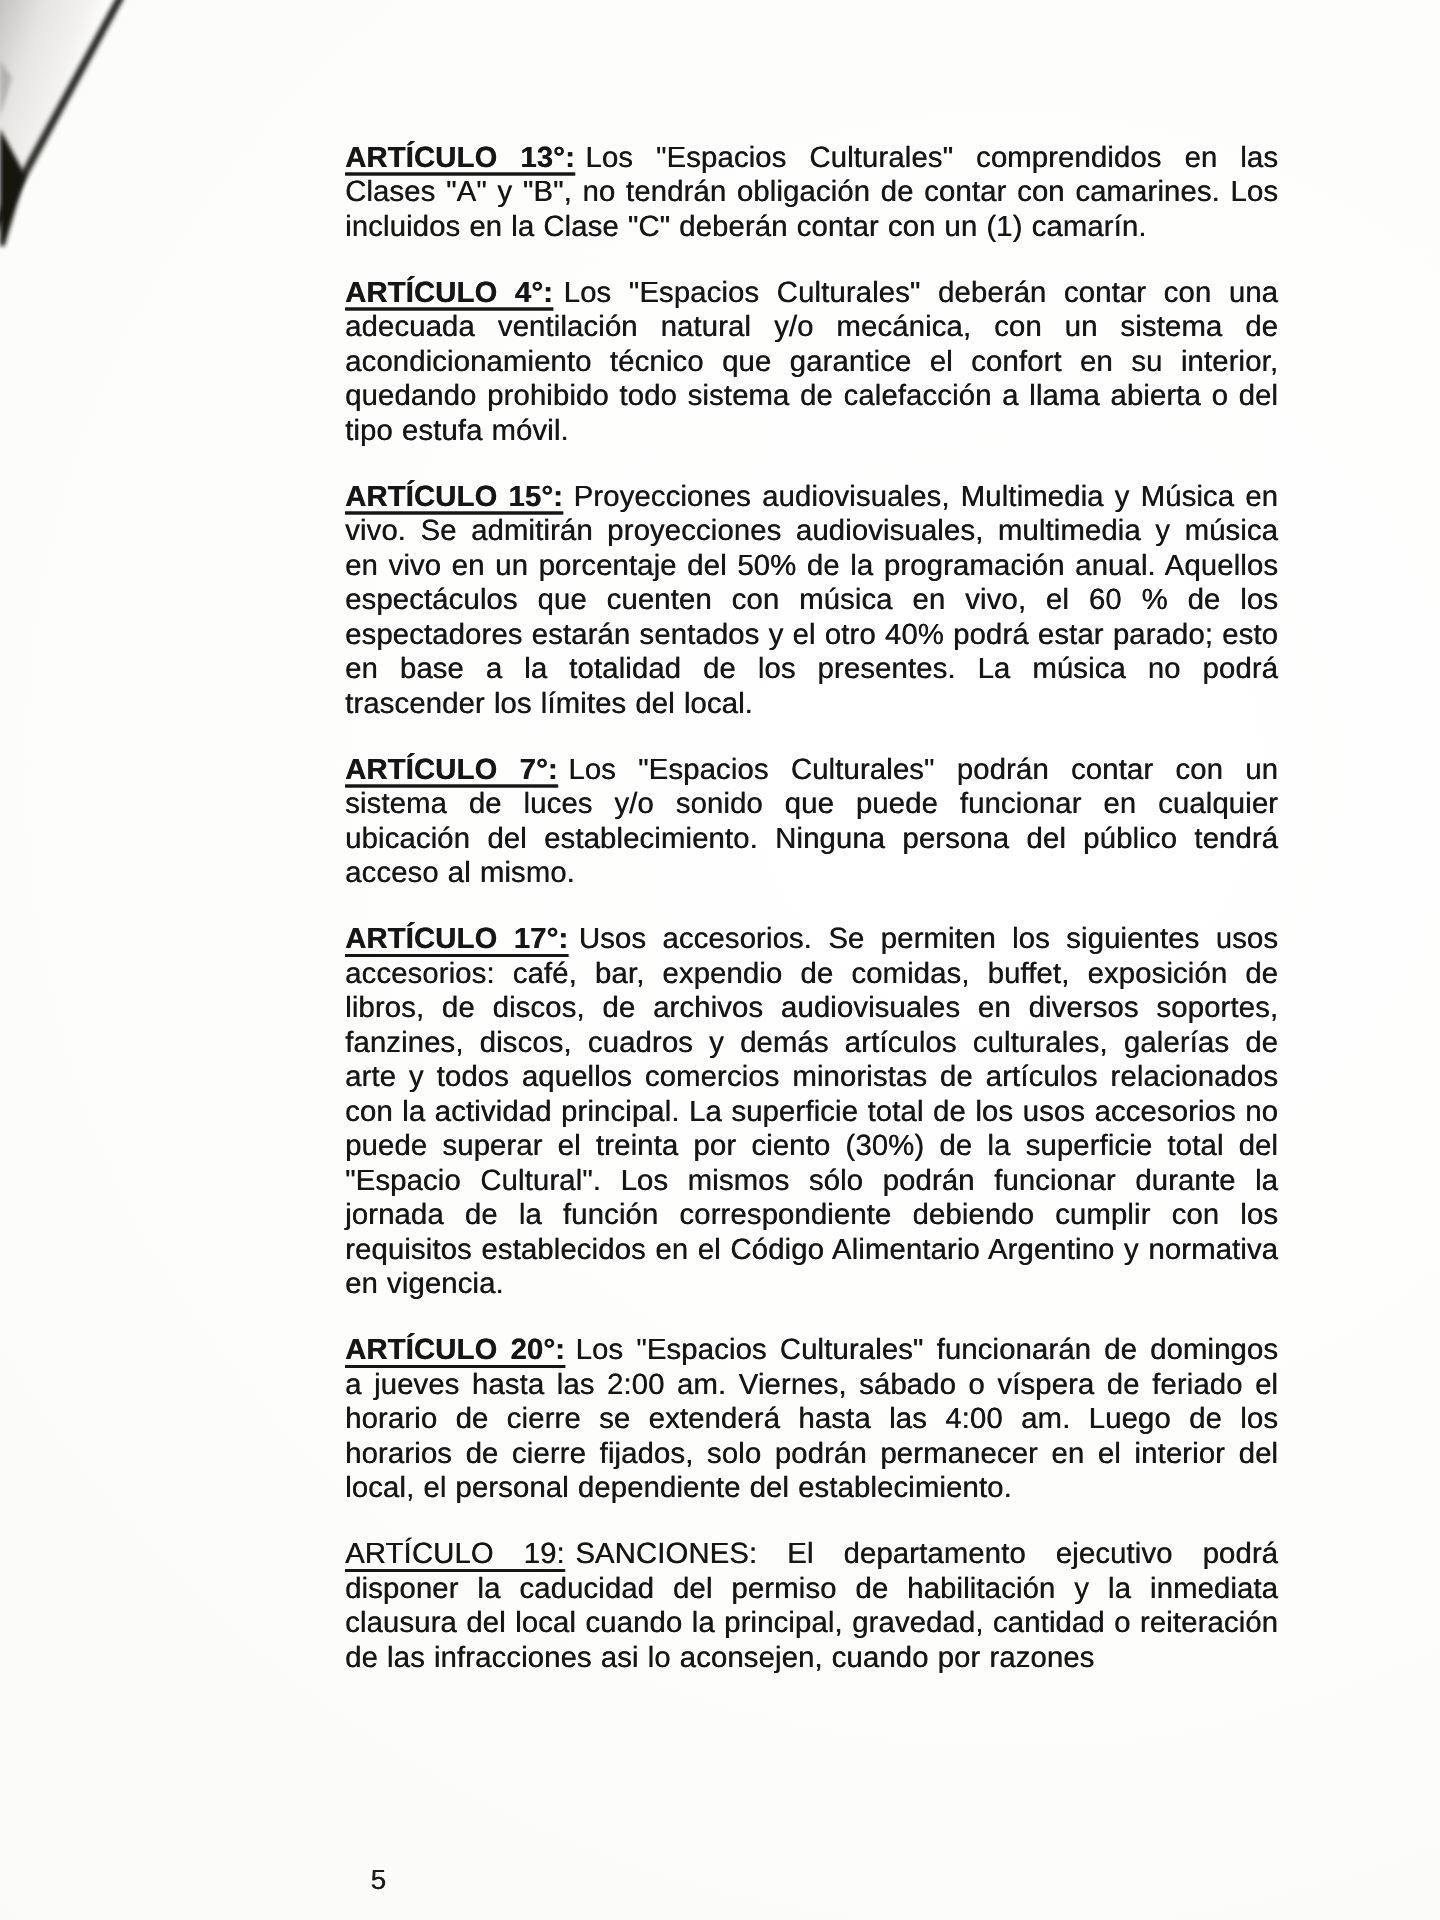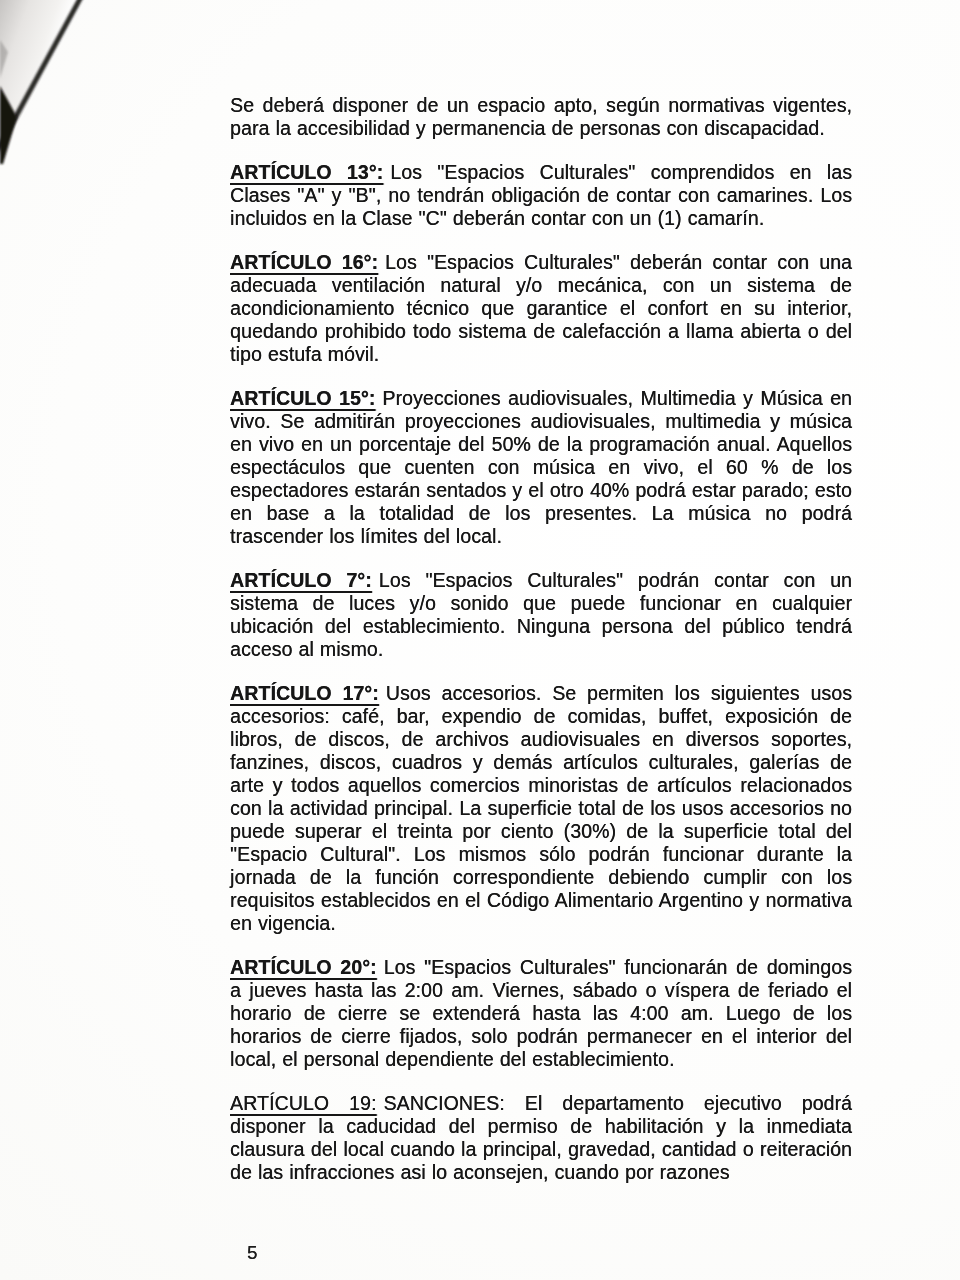--- a/index.html
+++ b/index.html
@@ -82,25 +82,24 @@
     </defs>
     <polygon points="0,0 84,0 0,156" fill="url(#wedgeGrad)"></polygon>
     <line x1="0" y1="1.5" x2="78" y2="1.5" stroke="#4a4846" stroke-width="3" filter="url(#soft)"></line>
     <line x1="81" y1="-3" x2="-5" y2="155" stroke="#2c2a28" stroke-width="5" filter="url(#soft)"></line>
     <polygon points="0,86 17,117 3,164 0,164" fill="#14120f" filter="url(#soft)"></polygon>
     <polygon points="0,40 8,52 0,78" fill="#8a8886" opacity="0.5" filter="url(#soft)"></polygon>
   </svg>
 
   <div class="doc-text">
 
-    <p><span>Se deberá disponer de un espacio apto, según normativas vigentes, para la accesibilidad y permanencia de personas con discapacidad.</span></p>
 
     <p><span class="art-heading bold">ARTÍCULO 13°:</span><span>Los "Espacios Culturales" comprendidos en las Clases "A" y "B", no tendrán obligación de contar con camarines. Los incluidos en la Clase "C" deberán contar con un (1) camarín.</span></p>
 
-    <p><span class="art-heading bold">ARTÍCULO 16°:</span><span>Los "Espacios Culturales" deberán contar con una adecuada ventilación natural y/o mecánica, con un sistema de acondicionamiento técnico que garantice el confort en su interior, quedando prohibido todo sistema de calefacción a llama abierta o del tipo estufa móvil.</span></p>
+    <p><span class="art-heading bold">ARTÍCULO 4°:</span><span>Los "Espacios Culturales" deberán contar con una adecuada ventilación natural y/o mecánica, con un sistema de acondicionamiento técnico que garantice el confort en su interior, quedando prohibido todo sistema de calefacción a llama abierta o del tipo estufa móvil.</span></p>
 
     <p><span class="art-heading bold">ARTÍCULO 15°:</span><span>Proyecciones audiovisuales, Multimedia y Música en vivo. Se admitirán proyecciones audiovisuales, multimedia y música en vivo en un porcentaje del 50% de la programación anual. Aquellos espectáculos que cuenten con música en vivo, el 60 % de los espectadores estarán sentados y el otro 40% podrá estar parado; esto en base a la totalidad de los presentes. La música no podrá trascender los límites del local.</span></p>
 
     <p><span class="art-heading bold">ARTÍCULO 7°:</span><span>Los "Espacios Culturales" podrán contar con un sistema de luces y/o sonido que puede funcionar en cualquier ubicación del establecimiento. Ninguna persona del público tendrá acceso al mismo.</span></p>
 
     <p><span class="art-heading bold">ARTÍCULO 17°:</span><span>Usos accesorios. Se permiten los siguientes usos accesorios: café, bar, expendio de comidas, buffet, exposición de libros, de discos, de archivos audiovisuales en diversos soportes, fanzines, discos, cuadros y demás artículos culturales, galerías de arte y todos aquellos comercios minoristas de artículos relacionados con la actividad principal. La superficie total de los usos accesorios no puede superar el treinta por ciento (30%) de la superficie total del "Espacio Cultural". Los mismos sólo podrán funcionar durante la jornada de la función correspondiente debiendo cumplir con los requisitos establecidos en el Código Alimentario Argentino y normativa en vigencia.</span></p>
 
     <p><span class="art-heading bold">ARTÍCULO 20°:</span><span>Los "Espacios Culturales" funcionarán de domingos a jueves hasta las 2:00 am. Viernes, sábado o víspera de feriado el horario de cierre se extenderá hasta las 4:00 am. Luego de los horarios de cierre fijados, solo podrán permanecer en el interior del local, el personal dependiente del establecimiento.</span></p>
 
     <p><span class="art-heading">ARTÍCULO 19:</span><span>SANCIONES: El departamento ejecutivo podrá disponer la caducidad del permiso de habilitación y la inmediata clausura del local cuando la principal, gravedad, cantidad o reiteración de las infracciones asi lo aconsejen, cuando por razones</span></p>

